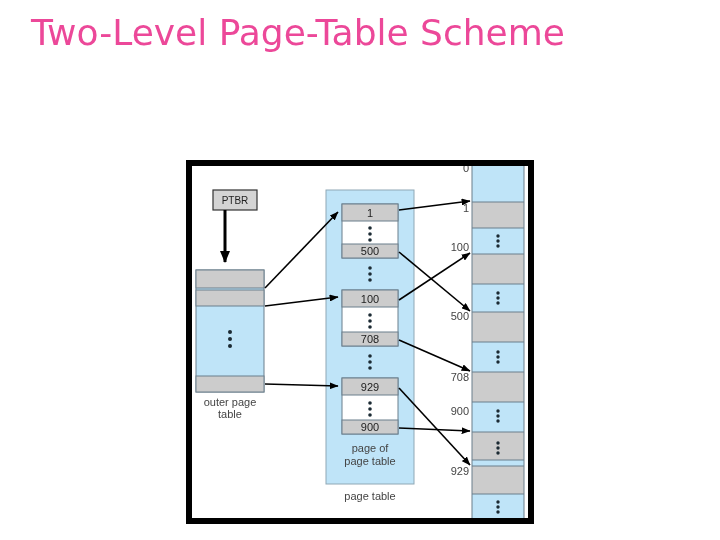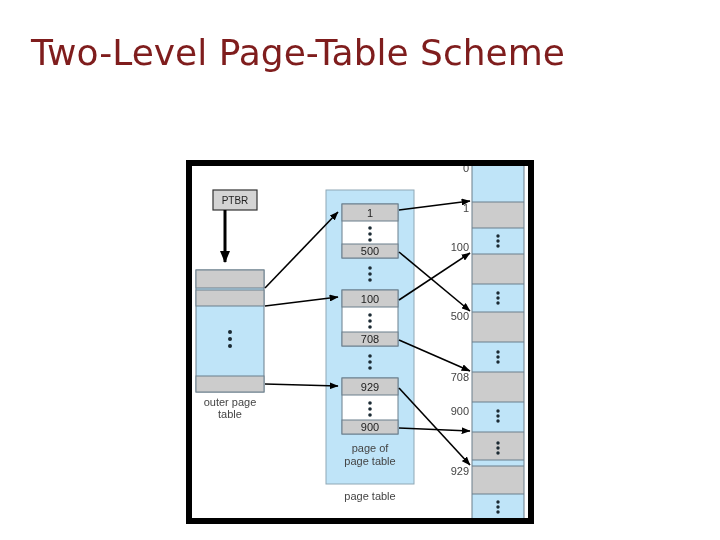--- a/index.html
+++ b/index.html
@@ -15,26 +15,26 @@
   }
   #slide {
     position: relative;
     width: 720px;
     height: 540px;
     background: #ffffff;
   }
   #slide-title {
     position: absolute;
     left: 0;
-    top: 32px;
+    top: 12px;
     width: 596px;
     text-align: center;
     font-size: 36px;
     font-weight: 400;
-    color: #7f1d1d;
+    color: #ec4899;
     font-family: "DejaVu Sans", sans-serif;
     letter-spacing: 0px;
     white-space: nowrap;
   }
   #figure-wrap {
     position: absolute;
     left: 186px;
     top: 160px;
     width: 348px;
     height: 364px;

